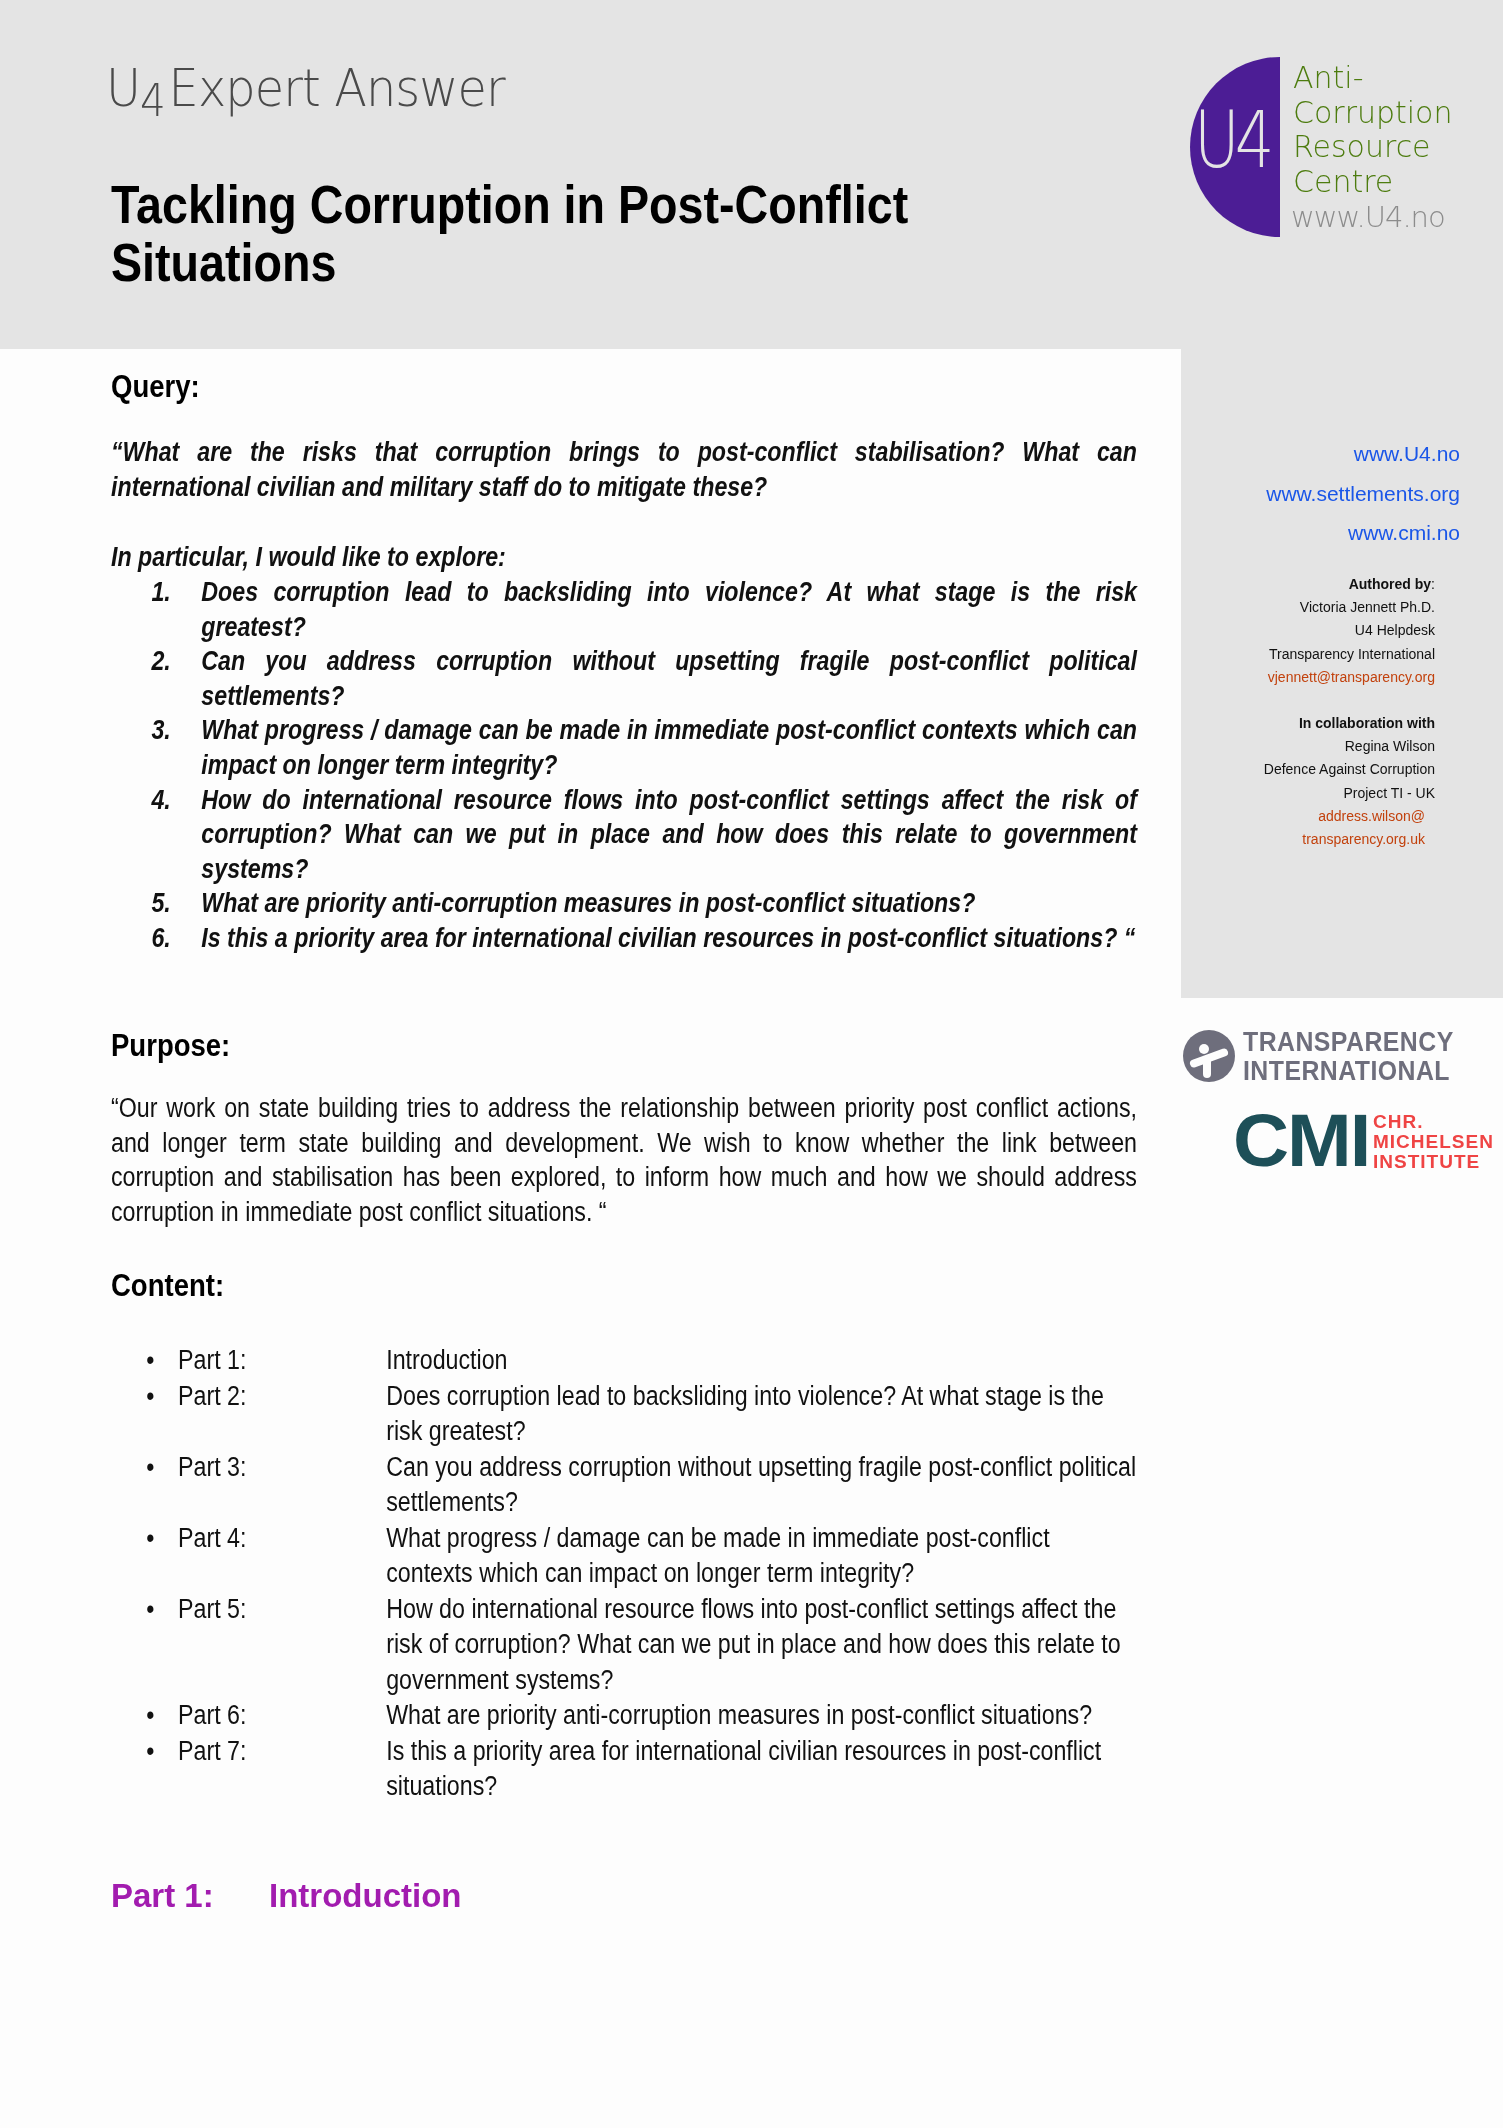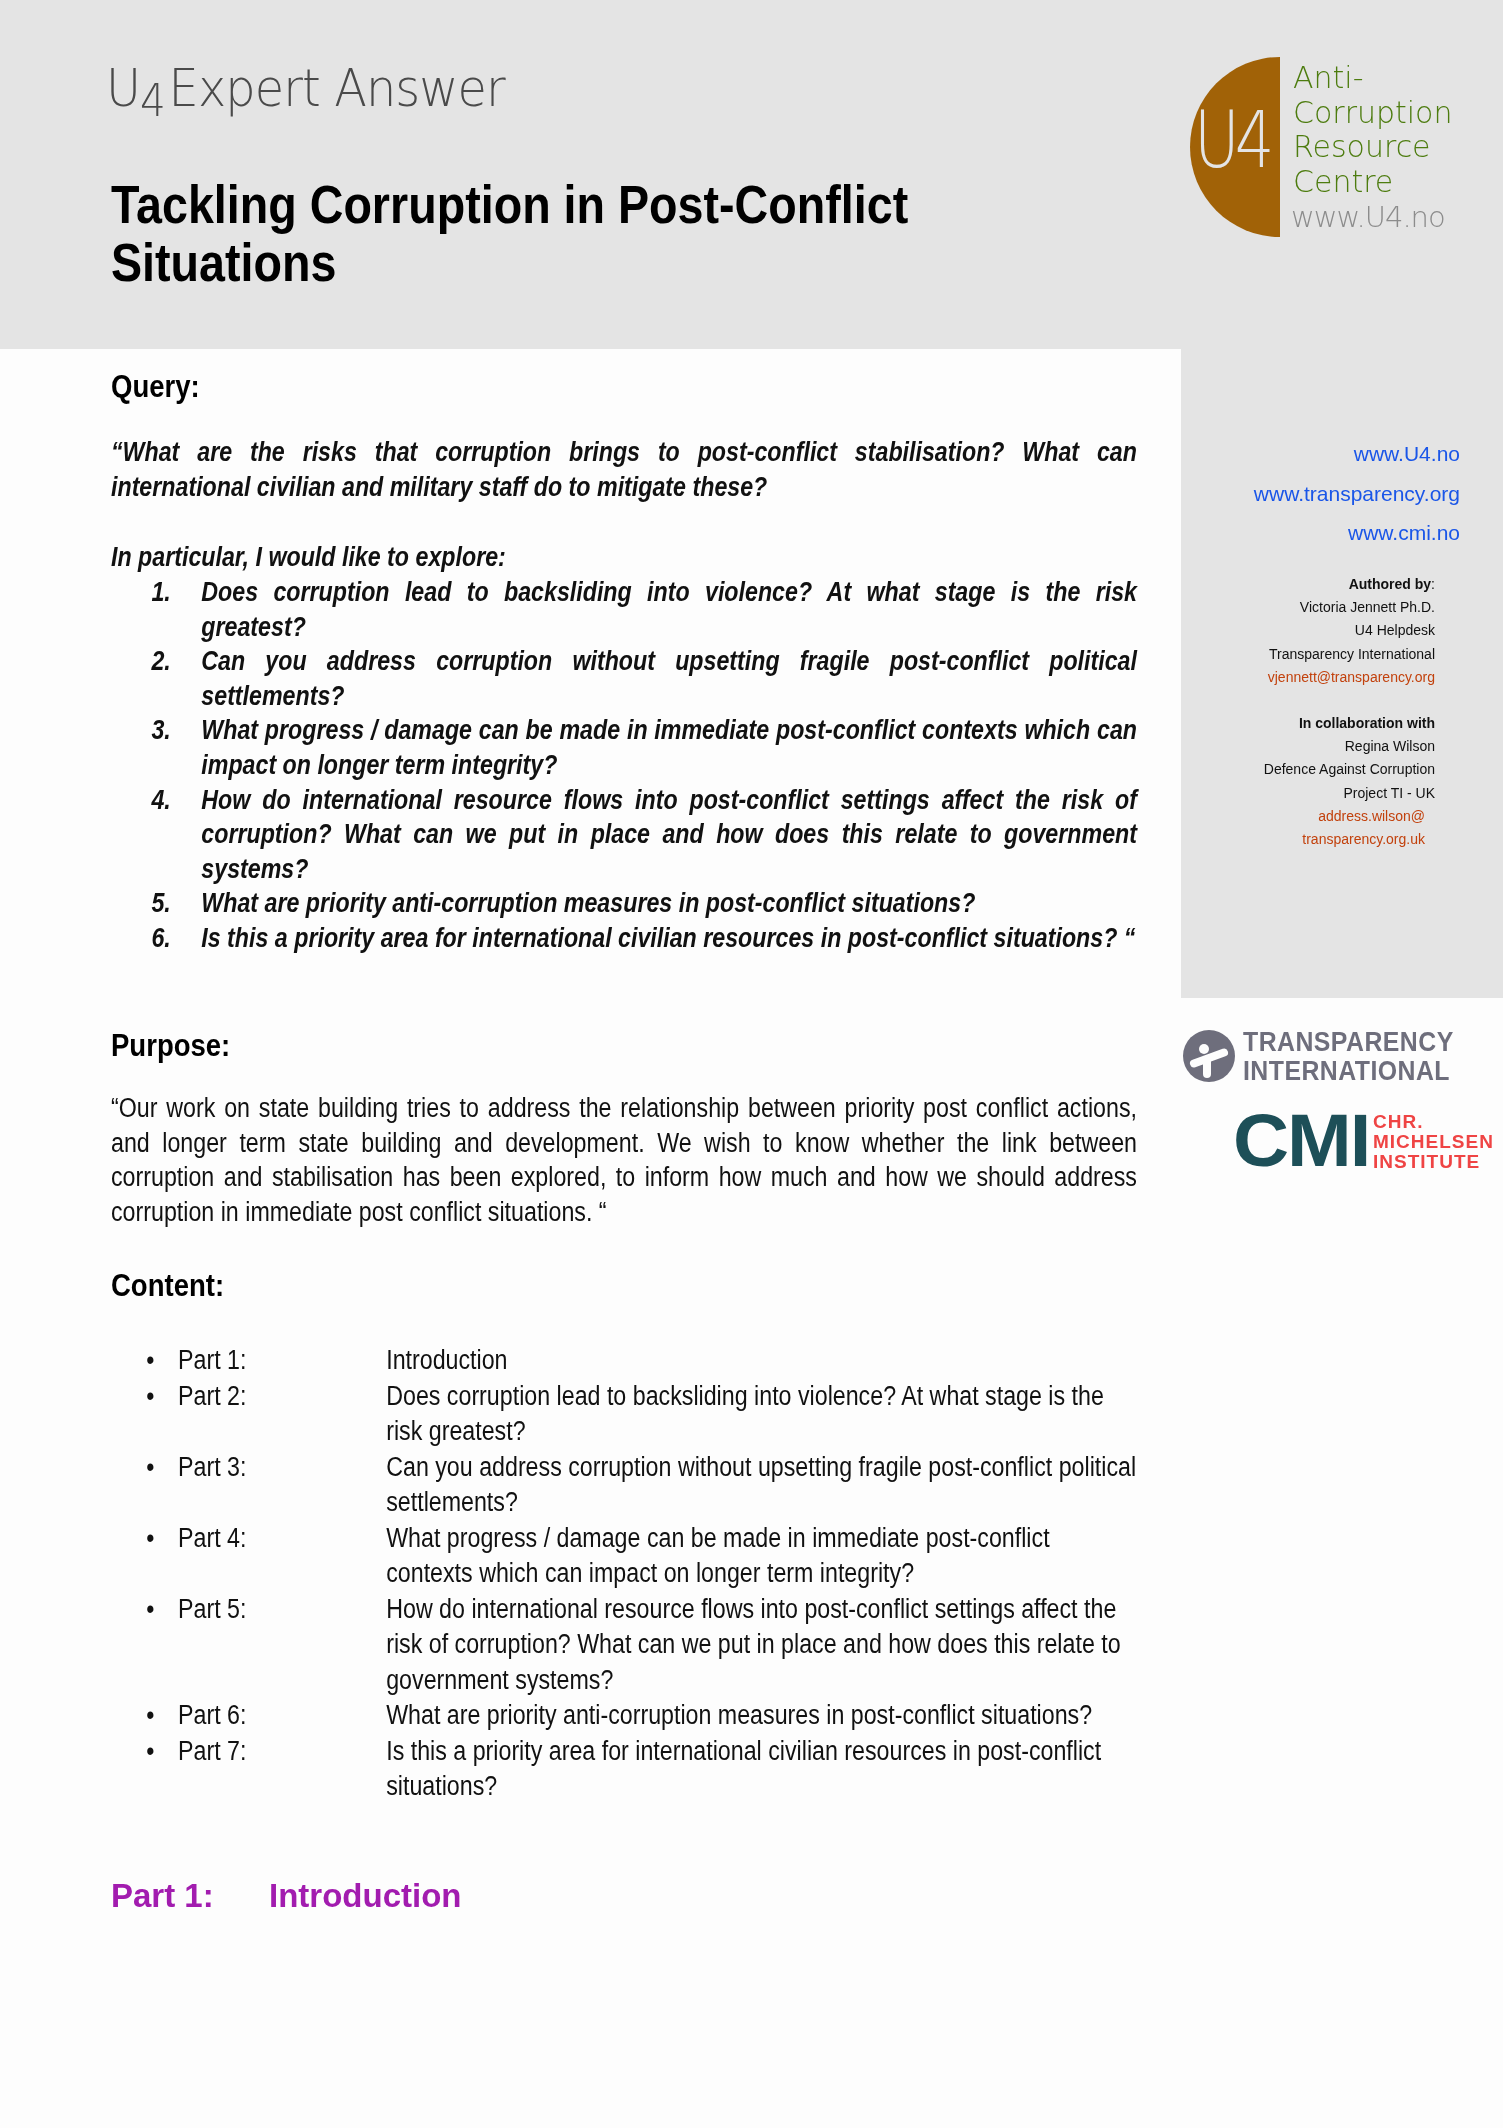--- a/index.html
+++ b/index.html
@@ -26,21 +26,21 @@
   .doc-title {
     position: absolute; left: 111px; top: 176px; width: 1100px;
     font-weight: bold; font-size: 53px; line-height: 58px; color: #000;
     transform: scaleX(0.88); transform-origin: left top;
   }
 
   
   .u4-logo { position: absolute; left: 1190px; top: 57px; width: 300px; height: 190px; }
   .u4-disc {
     position: absolute; left: 0; top: 0; width: 90px; height: 180px;
-    background: #a16207; border-radius: 90px 0 0 90px;
+    background: #4c1d95; border-radius: 90px 0 0 90px;
   }
   .u4-disc-text {
     position: absolute; left: 4px; top: 38px; font-size: 78px; font-weight: 300;
     color: #e4e4e4; letter-spacing: -6px; font-family: "DejaVu Sans", sans-serif;
     transform: scaleX(0.8); transform-origin: left top;
   }
   .u4-org {
     position: absolute; left: 103px; top: 4px; color: #4d7c0f;
     font-family: "DejaVu Sans", sans-serif; font-weight: 200; font-size: 30px; line-height: 34.5px;
   }
@@ -131,21 +131,21 @@
     <div>Anti-</div>
     <div>Corruption</div>
     <div>Resource</div>
     <div>Centre</div>
   </div>
   <div class="u4-url">www.U4.no</div>
 </div>
 
 <div class="side-links">
   <a class="side-link">www.U4.no</a>
-  <a class="side-link">www.transparency.org</a>
+  <a class="side-link">www.settlements.org</a>
   <a class="side-link">www.cmi.no</a>
 </div>
 
 <div class="side-credits">
   <div><span class="lbl">Authored by</span><span>:</span></div>
   <div>Victoria Jennett Ph.D.</div>
   <div>U4 Helpdesk</div>
   <div>Transparency International</div>
   <a class="mail" style="display:block">vjennett@transparency.org</a>
   <div class="gap"></div>

